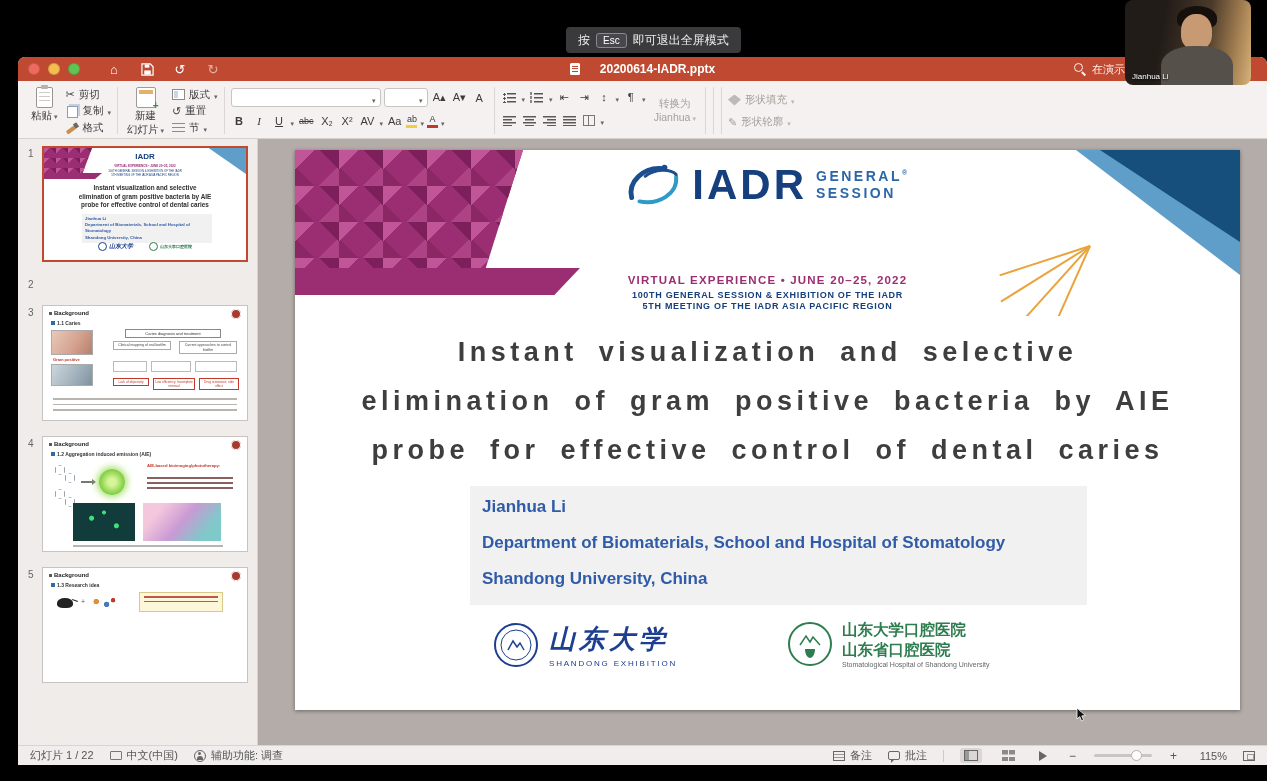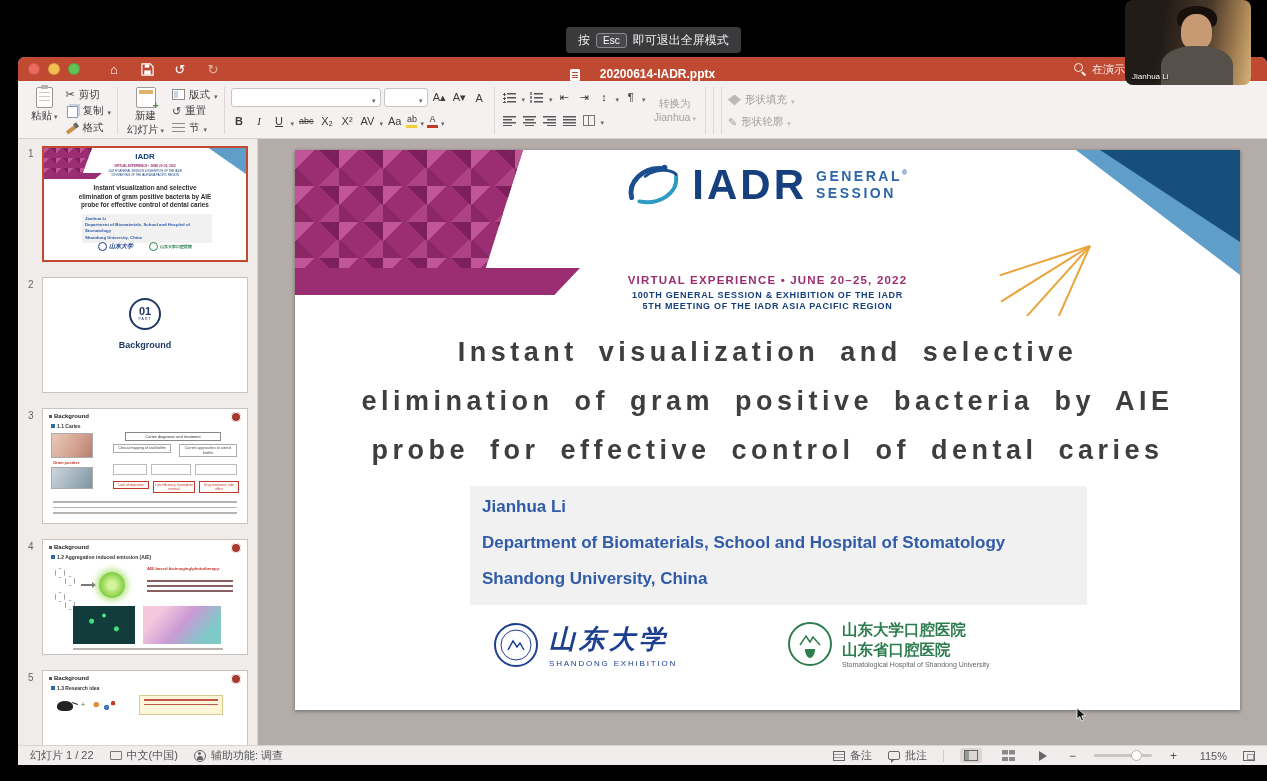--- a/index.html
+++ b/index.html
@@ -26,21 +26,21 @@
 
 .titlebar { height:24px; background:#BF4A31; display:flex; align-items:center; position:relative; flex:0 0 auto; color:#fff; }
 .lights { display:flex; gap:8px; margin-left:10px; z-index:2; }
 .light { width:12px; height:12px; border-radius:50%; }
 .light.red { background:#EE6A5F; box-shadow:inset 0 0 0 1px rgba(0,0,0,.15); }
 .light.yellow { background:#F5BD4F; box-shadow:inset 0 0 0 1px rgba(0,0,0,.15); }
 .light.green { background:#61C354; box-shadow:inset 0 0 0 1px rgba(0,0,0,.15); }
 .tb-icons { display:flex; gap:17px; margin-left:26px; align-items:center; z-index:2; }
 .tb-icon { width:16px; height:16px; display:flex; align-items:center; justify-content:center; font-size:13px; color:#fff; }
 .tb-icon.dim { opacity:.55; }
-.tb-title { position:absolute; left:0; right:0; top:0; bottom:0; display:flex; justify-content:center; align-items:flex-end; gap:20px;
+.tb-title { position:absolute; left:0; right:0; top:0; bottom:0; display:flex; justify-content:center; align-items:center; gap:20px;
   font-size:12px; font-weight:bold; pointer-events:none; }
 .mi-doc { width:10px; height:12px; background:#fff; border-radius:1.5px; position:relative; }
 .mi-doc::after { content:""; position:absolute; left:2px; top:3px; right:2px; height:6px;
   background:repeating-linear-gradient(#BF4A31 0 1px, transparent 1px 2.5px); }
 .tb-search { position:absolute; right:120px; display:flex; gap:6px; align-items:center; font-size:11px; opacity:.92; }
 .mi-search { width:12px; height:12px; position:relative; display:inline-block; }
 .mi-search::before { content:""; position:absolute; left:0; top:0; width:7px; height:7px; border:1.5px solid #fff; border-radius:50%; }
 .mi-search::after { content:""; position:absolute; left:7.5px; top:7.5px; width:4.5px; height:1.5px; background:#fff;
   transform:rotate(45deg); transform-origin:left center; }
 .tb-account { position:absolute; right:26px; display:flex; gap:5px; align-items:center; font-size:11px; }
@@ -556,29 +556,20 @@
               <span class="m1-hosp">
                   <span class="m1-circ-g"></span>
                   <span class="m1-hosp-t">山东大学口腔医院</span>
                 </span>
             </div>
           </div>
         </div>
 
         <div class="trow">
           <div class="tnum">2</div>
-          <div class="tbox">
-            <div class="t2-wave t2-w1"></div>
-            <div class="t2-wave t2-w2"></div>
-            <div class="t2-circle">
-              <span class="t2-num">01</span>
-              <span class="t2-part">PART</span>
-            </div>
-            <div class="t2-title">Background</div>
-          </div>
         </div>
 
         <div class="trow">
           <div class="tnum">3</div>
           <div class="tbox">
             <div class="mh">
                 <span class="mh-sq"></span>
                 <span>Background</span>
               </div>
             <div class="seal"></div>

